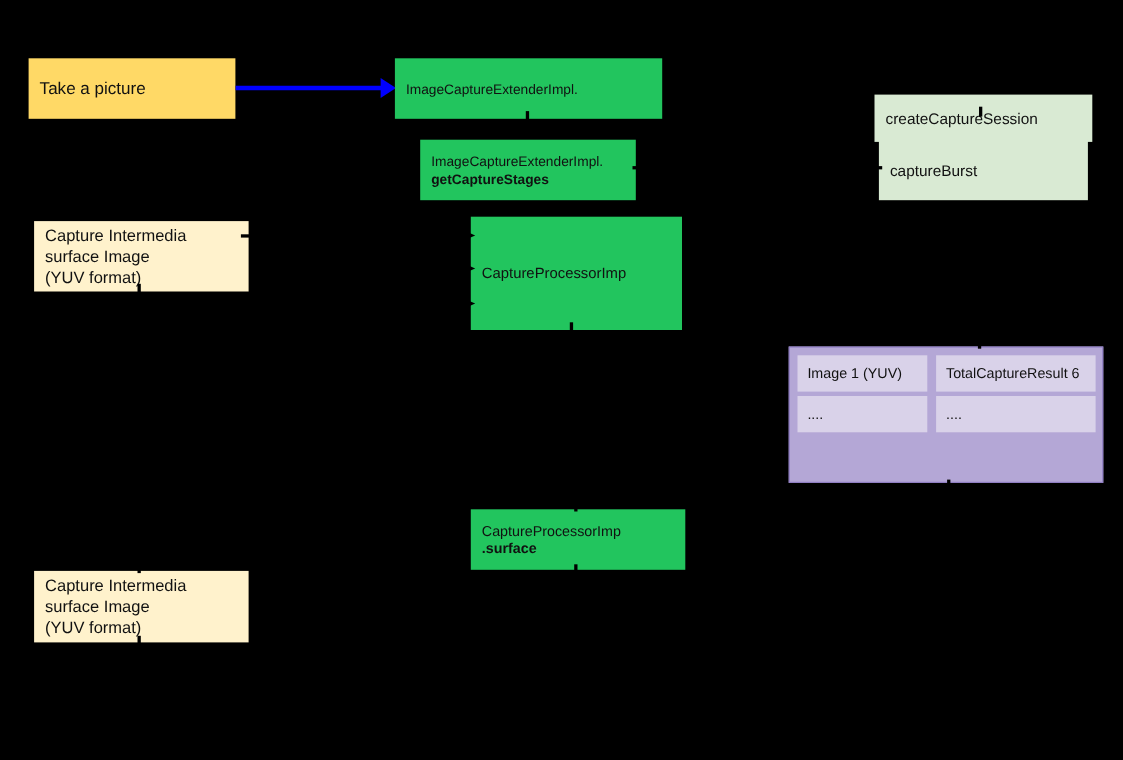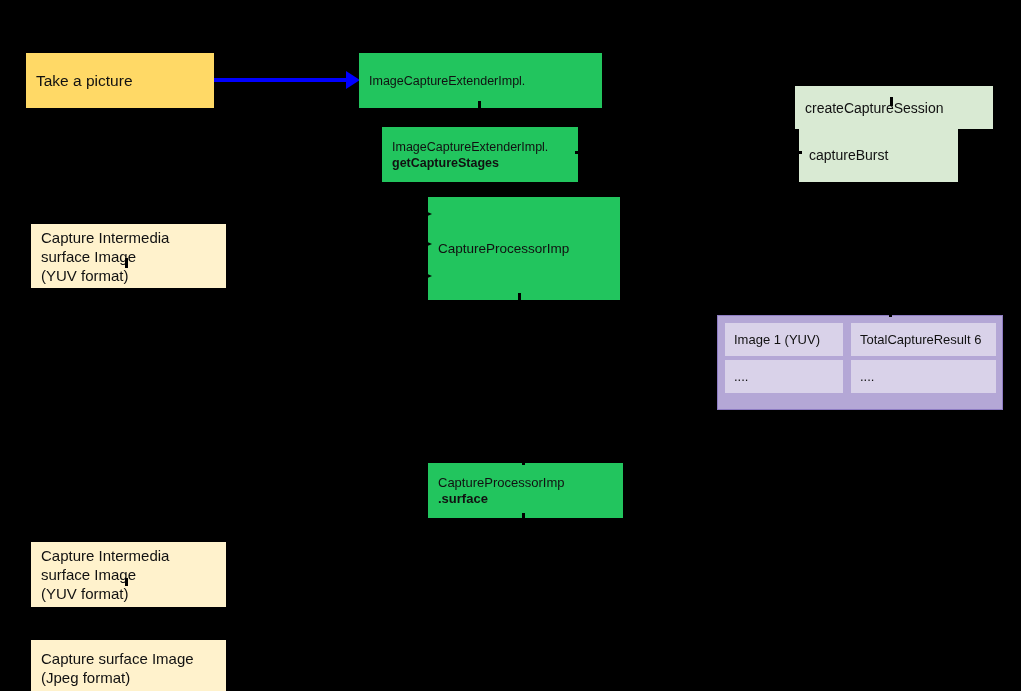--- a/index.html
+++ b/index.html
@@ -20,37 +20,37 @@
     justify-content: center;
     padding: 6px 10px;
     color: #111;
   }
   .node .ln { display: block; white-space: nowrap; }
   .b { font-weight: bold; }
 
   .yellow-strong { background: #ffd966; font-size: 15.5px; }
   .blue { background: #22c55e; font-size: 12.5px; line-height: 16px; }
   .green { background: #d9ead3; font-size: 14px; }
-  .pale { background: #fff2cc; font-size: 15px; line-height: 19px; margin-top: 23px; }
+  .pale { background: #fff2cc; font-size: 15px; line-height: 19px; }
 
   .n-take     { left: 26px;  top: 53px;  width: 188px; height: 55px; }
   .n-proc     { left: 359px; top: 53px;  width: 243px; height: 55px; }
   .n-stages   { left: 382px; top: 127px; width: 196px; height: 55px; }
   .n-session  { left: 795px; top: 59px;  width: 198px; height: 43px; margin-top: 27px; }
-  .n-burst    { left: 799px; top: 127px; width: 159px; height: 55px; }
+  .n-burst    { left: 799px; top: 127px; width: 190px; height: 55px; }
   .n-yuv-top  { left: 31px;  top: 201px; width: 195px; height: 64px; }
   .n-cpi      { left: 428px; top: 197px; width: 192px; height: 103px; font-size: 13.5px; }
   .n-process  { left: 428px; top: 463px; width: 195px; height: 55px; font-size: 13px; line-height: 16px; }
   .n-yuv-bot  { left: 31px;  top: 519px; width: 195px; height: 65px; }
   .n-jpeg     { left: 31px;  top: 617px; width: 195px; height: 55px; }
 
   .result-table {
     position: absolute;
     box-sizing: border-box;
-    left: 717px; top: 315px; width: 286px; height: 95px;
+    left: 717px; top: 315px; width: 286px; height: 124px;
     background: #b4a7d6;
     border: 1px solid #8e7cc3;
     display: grid;
     grid-template-columns: 118px 145px;
     grid-template-rows: 33px 33px 33px;
     gap: 4px 8px;
     padding: 7px;
     align-content: start;
     justify-content: start;
     font-size: 13px;
@@ -136,24 +136,20 @@
     <span class="ln">CaptureProcessorImp</span>
     <span class="ln b">.surface</span>
   </div>
 
   <div class="node pale n-yuv-bot">
     <span class="ln">Capture Intermedia</span>
     <span class="ln">surface Image</span>
     <span class="ln">(YUV format)</span>
   </div>
 
-  <div class="node pale n-jpeg">
-    <span class="ln">Capture surface Image</span>
-    <span class="ln">(Jpeg format)</span>
-  </div>
 
   <div class="mark" style="left:219px;top:213px;width:13px;height:3px;"></div>
   <div class="mark" style="left:125px;top:258px;width:3px;height:10px;"></div>
   <div class="ahead" style="left:423px;top:210px;"></div>
   <div class="ahead" style="left:423px;top:240px;"></div>
   <div class="ahead" style="left:423px;top:272px;"></div>
   <div class="mark" style="left:478px;top:101px;width:3px;height:10px;"></div>
   <div class="mark" style="left:575px;top:151px;width:10px;height:3px;"></div>
   <div class="mark" style="left:890px;top:97px;width:3px;height:9px;"></div>
   <div class="mark" style="left:793px;top:151px;width:9px;height:3px;"></div>

